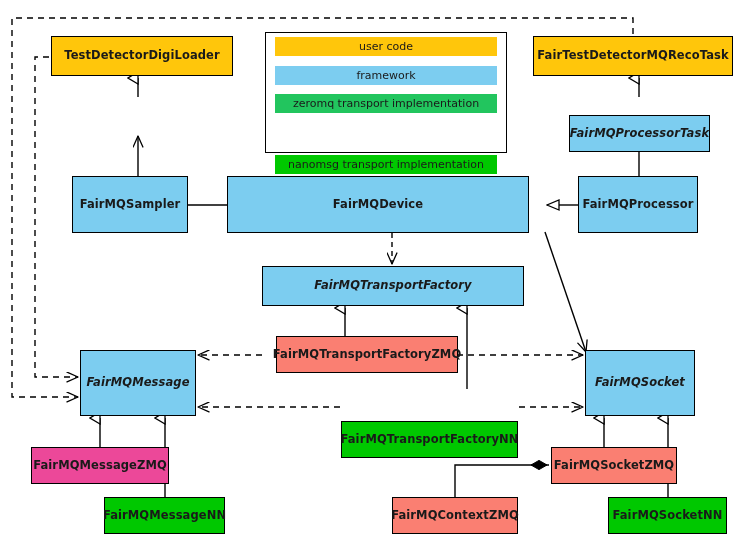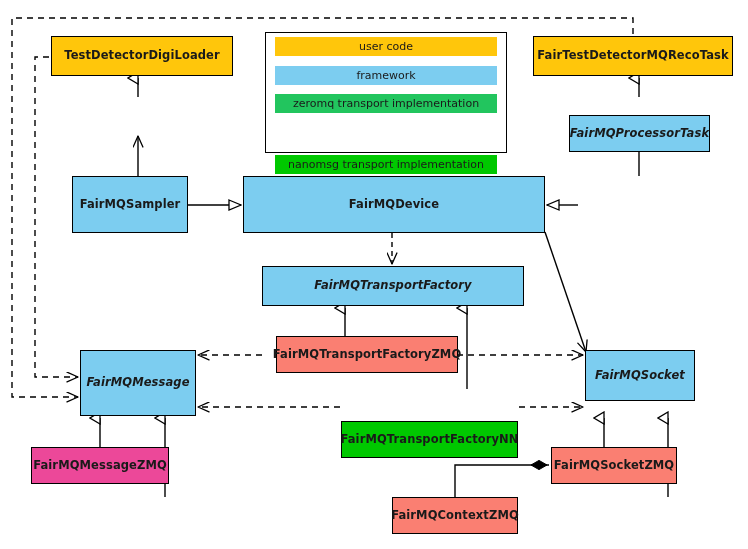--- a/index.html
+++ b/index.html
@@ -111,38 +111,41 @@
 
   <div class="legend-row" style="left:275px;top:94px;width:222px;height:19px;background:#22c55e;">zeromq transport implementation</div>
 
   <div class="legend-row" style="left:275px;top:123px;width:222px;height:19px;background:#00C800;margin-top:32px;">nanomsg transport implementation</div>
 
   <div class="node" style="left:51px;top:36px;width:182px;height:40px;background:#FFC60B;">TestDetectorDigiLoader</div>
 
 
   <div class="node" style="left:72px;top:176px;width:116px;height:57px;background:#7CCDF0;">FairMQSampler</div>
 
-  <div class="node" style="left:243px;top:176px;width:302px;height:57px;background:#7CCDF0;">FairMQDevice</div>
+  <div class="node" style="left:227px;top:176px;width:302px;height:57px;background:#7CCDF0;">FairMQDevice</div>
 
+  <div class="node" style="left:578px;top:176px;width:120px;height:57px;background:#7CCDF0;">FairMQProcessor</div>
 
   <div class="node" style="left:533px;top:36px;width:200px;height:40px;background:#FFC60B;">FairTestDetectorMQRecoTask</div>
 
   <div class="node abstract" style="left:569px;top:97px;width:141px;height:37px;background:#7CCDF0;margin-top:18px;">FairMQProcessorTask</div>
 
   <div class="node abstract" style="left:262px;top:266px;width:262px;height:40px;background:#7CCDF0;">FairMQTransportFactory</div>
 
   <div class="node" style="left:276px;top:336px;width:182px;height:37px;background:#FA7F72;">FairMQTransportFactoryZMQ</div>
 
   <div class="node" style="left:341px;top:389px;width:177px;height:37px;background:#00C800;margin-top:32px;">FairMQTransportFactoryNN</div>
 
   <div class="node abstract" style="left:80px;top:350px;width:116px;height:66px;background:#7CCDF0;">FairMQMessage</div>
 
-  <div class="node abstract" style="left:585px;top:350px;width:110px;height:51px;background:#7CCDF0;">FairMQSocket</div>
+  <div class="node abstract" style="left:585px;top:350px;width:110px;height:66px;background:#7CCDF0;">FairMQSocket</div>
 
   <div class="node" style="left:31px;top:447px;width:138px;height:37px;background:#ec4899;">FairMQMessageZMQ</div>
 
+  <div class="node" style="left:104px;top:497px;width:121px;height:37px;background:#00C800;">FairMQMessageNN</div>
 
   <div class="node" style="left:392px;top:497px;width:126px;height:37px;background:#FA7F72;">FairMQContextZMQ</div>
 
   <div class="node" style="left:551px;top:447px;width:126px;height:37px;background:#FA7F72;">FairMQSocketZMQ</div>
 
+  <div class="node" style="left:608px;top:497px;width:119px;height:37px;background:#00C800;">FairMQSocketNN</div>
 
 </div>
 
 </body></html>

